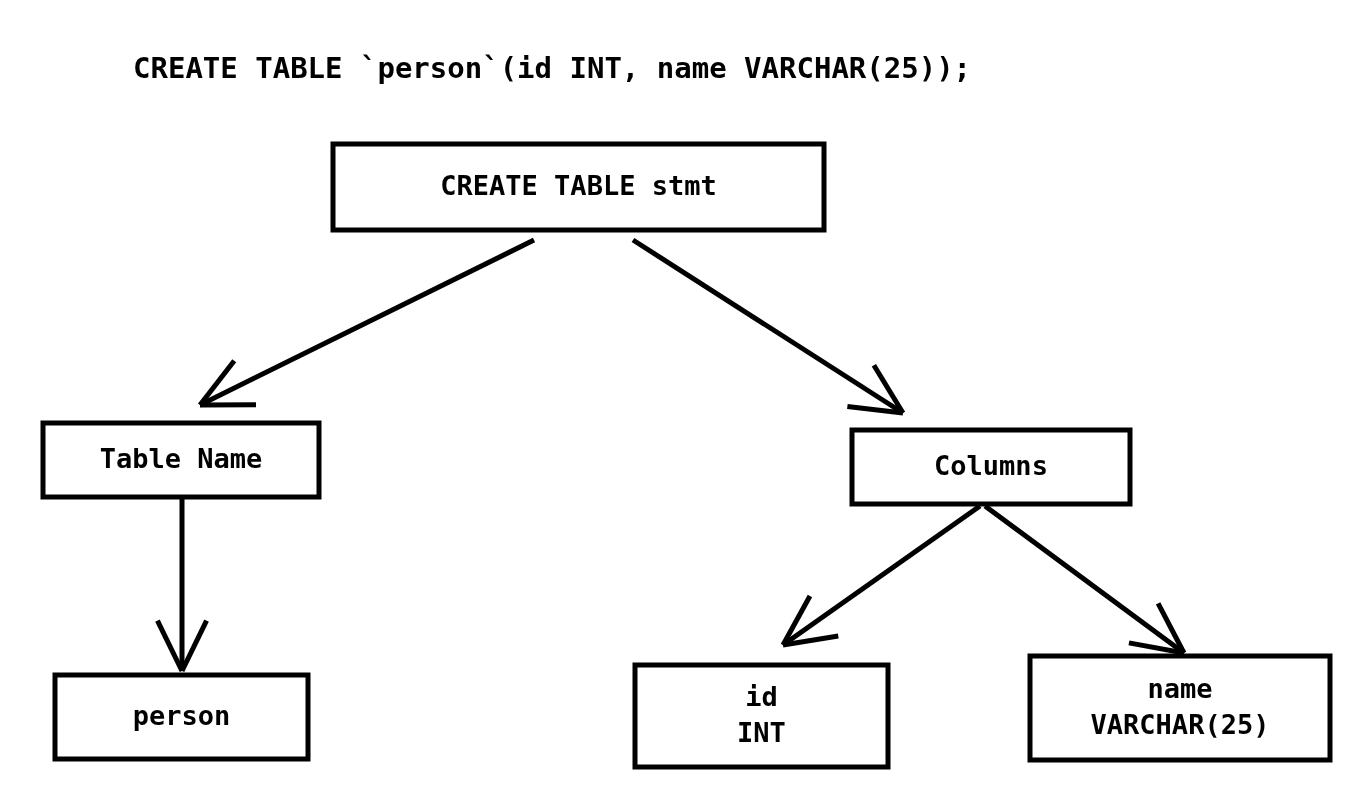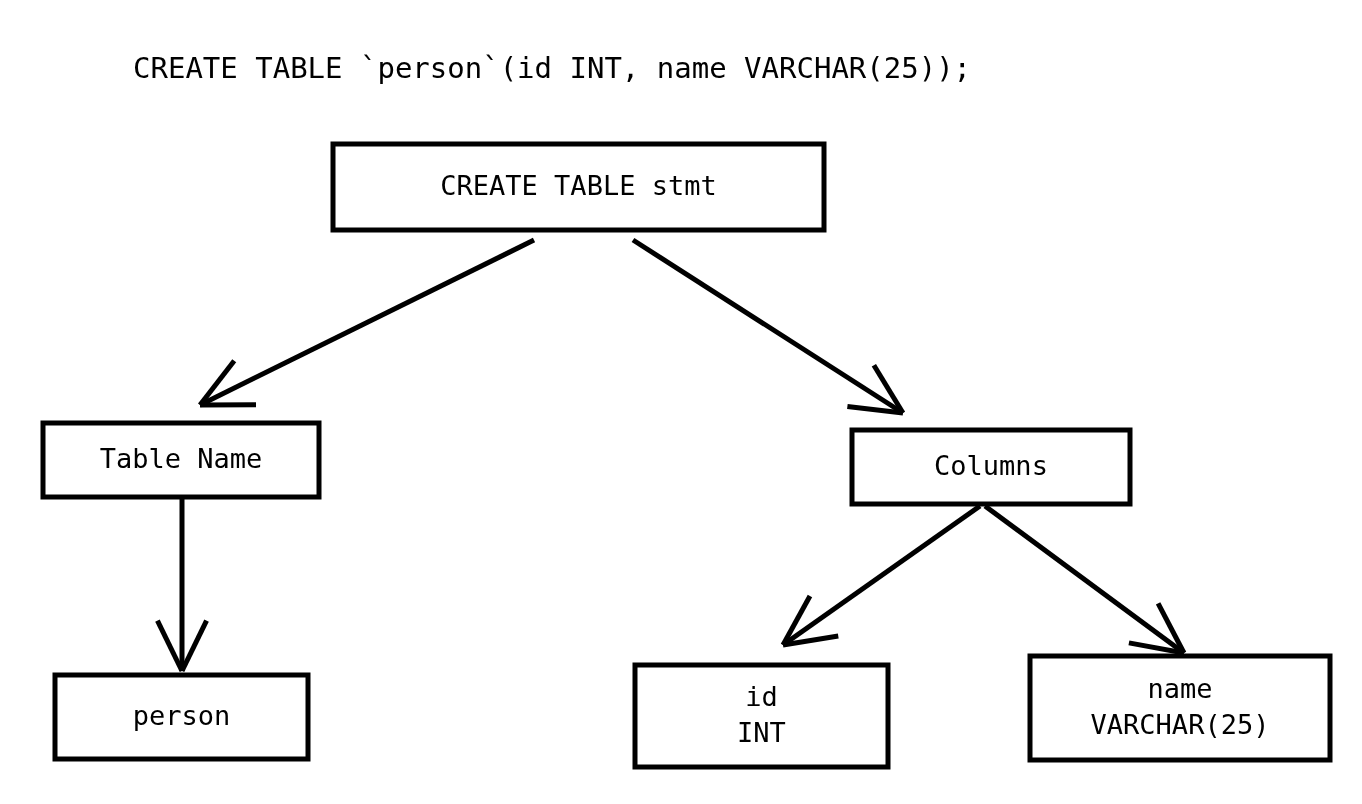--- a/index.html
+++ b/index.html
@@ -12,20 +12,21 @@
     width: 1362px;
     height: 804px;
     overflow: hidden;
     font-family: "DejaVu Sans Mono", "Liberation Mono", monospace;
     color: #000000;
   }
   #diagram-root {
     position: relative;
     width: 1362px;
     height: 804px;
+    font-weight: bold;
   }
   svg#tree-svg {
     position: absolute;
     top: 0;
     left: 0;
     width: 1362px;
     height: 804px;
     display: block;
   }
   text {

